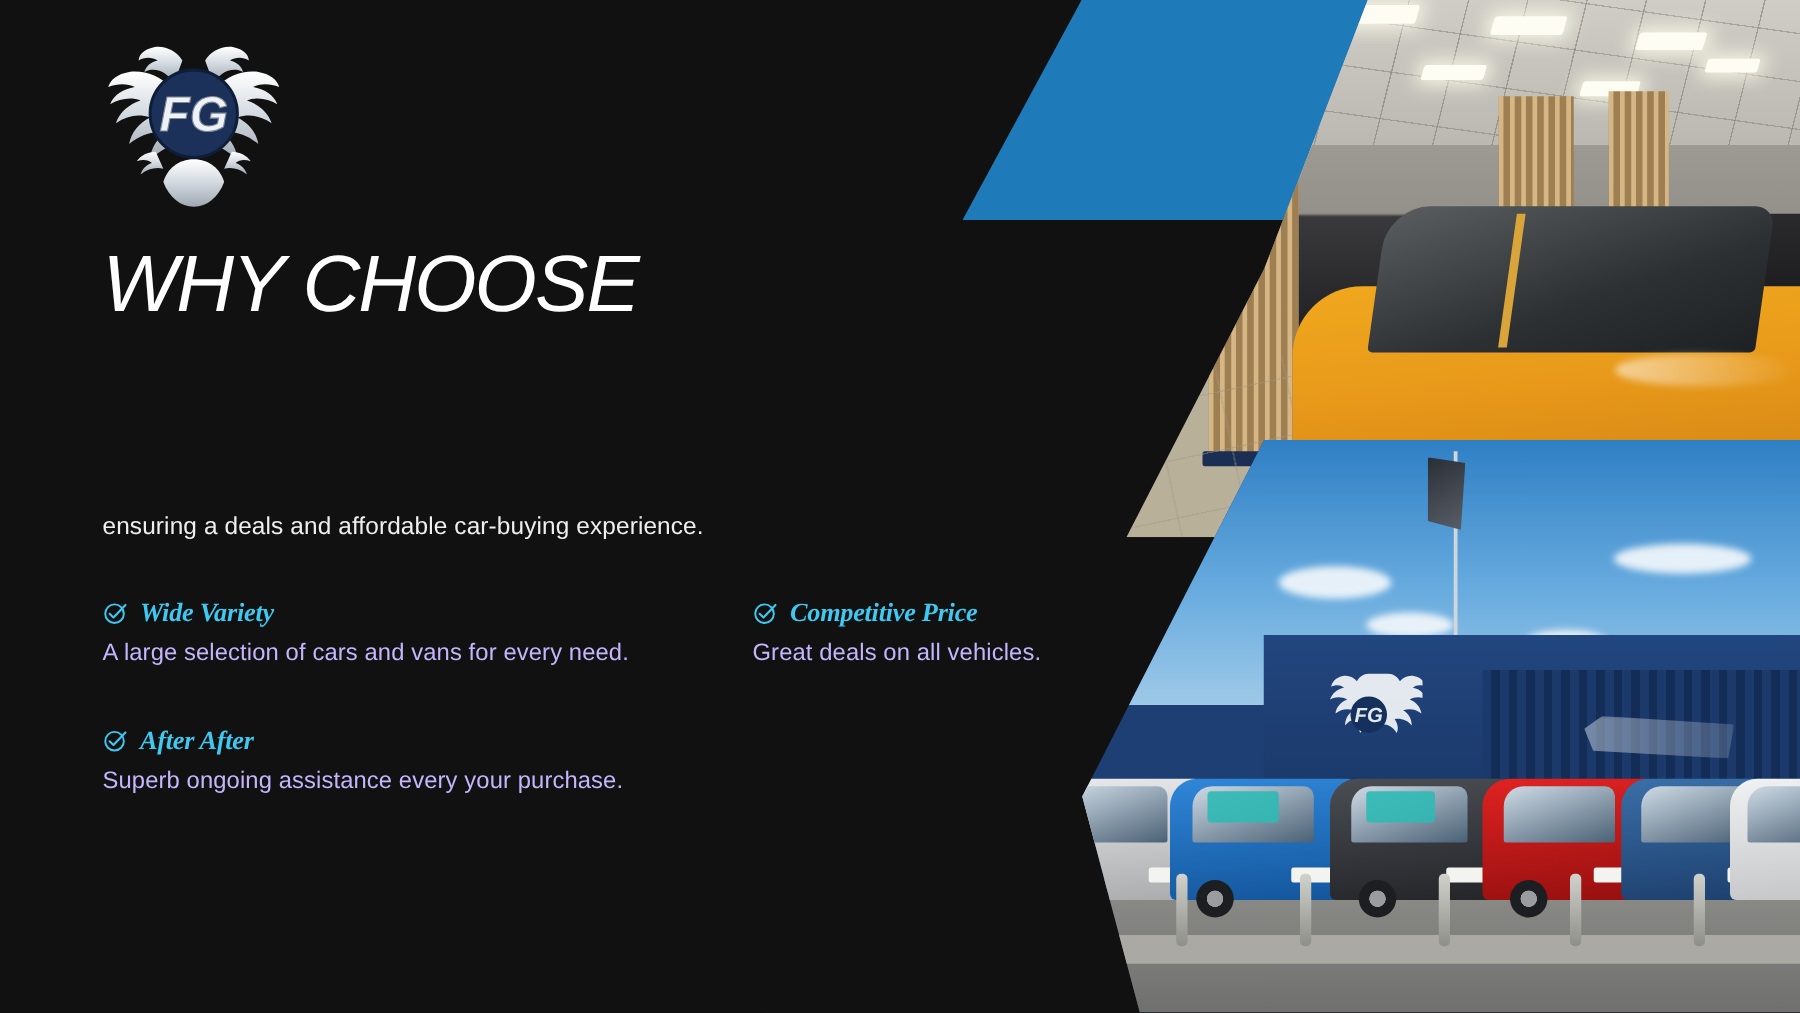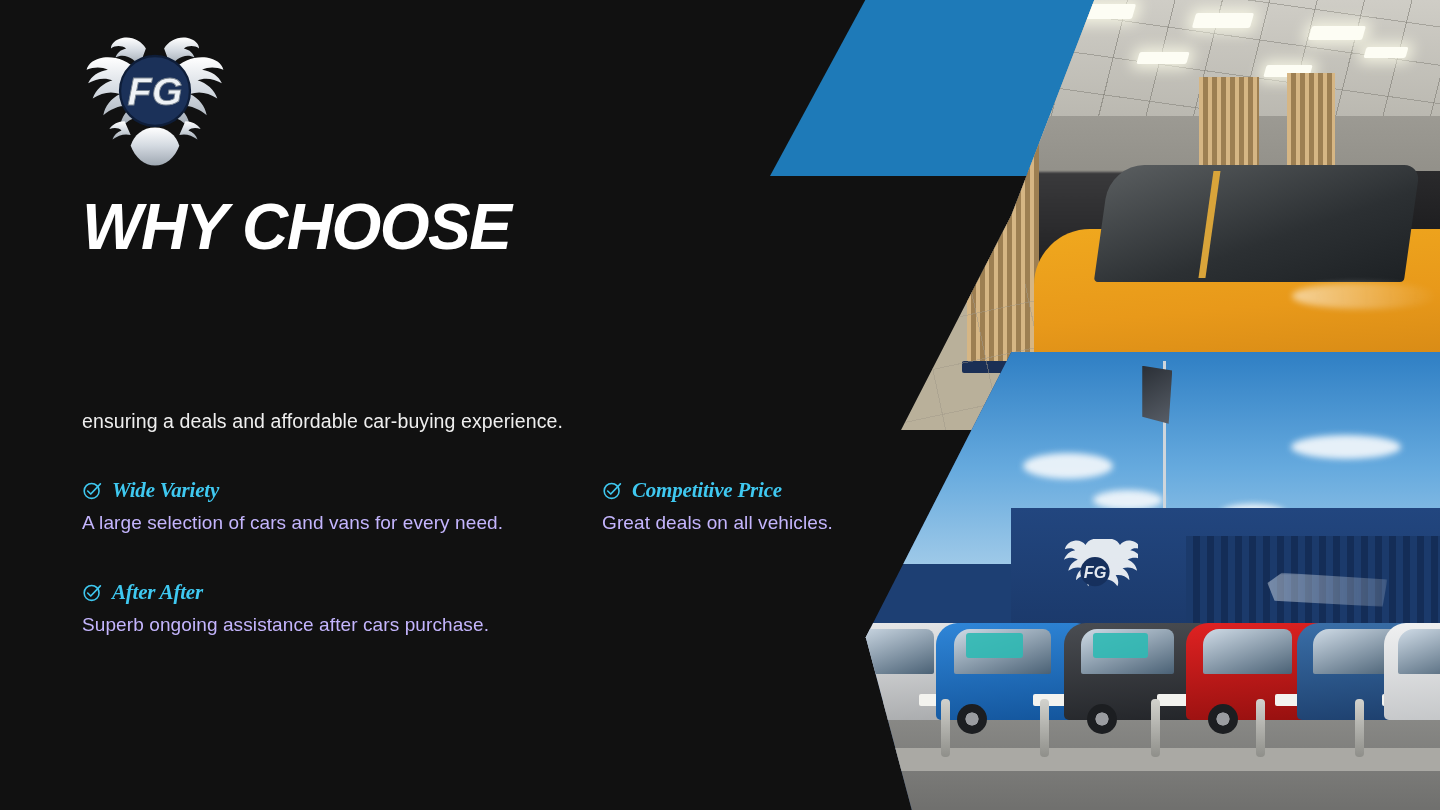--- a/index.html
+++ b/index.html
@@ -197,21 +197,21 @@
     position:absolute; bottom:12%; width:9px; height:58px;
     background:linear-gradient(180deg,#d2d2cd,#8f8f8a);
     border-radius:4px;
   }
 
   
   .logo-wrap { position:absolute; left:78px; top:18px; width:154px; height:152px; }
 
   .headline {
     position:absolute; left:82px; top:196px; width:780px;
-    font-size:64px; line-height:0.98; font-weight:700;
+    font-size:64px; line-height:0.98; font-weight:400;
     font-style:italic; letter-spacing:-1.5px;
     color:#ffffff; text-transform:uppercase;
     font-family:"Liberation Sans", sans-serif;
   }
   .headline .l2 { display:block; }
 
   .lede {
     position:absolute; left:82px; top:374px; width:740px;
     font-size:19.5px; line-height:1.62; color:#efefef;
     font-weight:400; letter-spacing:.1px;
@@ -410,17 +410,17 @@
     </div>
 
     <div class="feat col2">
       <div class="feat-head">
         <svg class="chk" viewBox="0 0 24 24" aria-hidden="true">
           <circle cx="11" cy="12.5" r="8.5" fill="none" stroke="#3fc8f0" stroke-width="1.8"></circle>
           <path d="M6.5 12.6 L10 16 L21 4.5" fill="none" stroke="#3fc8f0" stroke-width="1.9" stroke-linecap="round" stroke-linejoin="round"></path>
         </svg>
         <span class="feat-title">After After</span>
       </div>
-      <div class="feat-desc">Superb ongoing assistance after cars purchase.</div>
+      <div class="feat-desc">Superb ongoing assistance every your purchase.</div>
     </div>
 
   </div>
 </div>
 
 </body></html>

